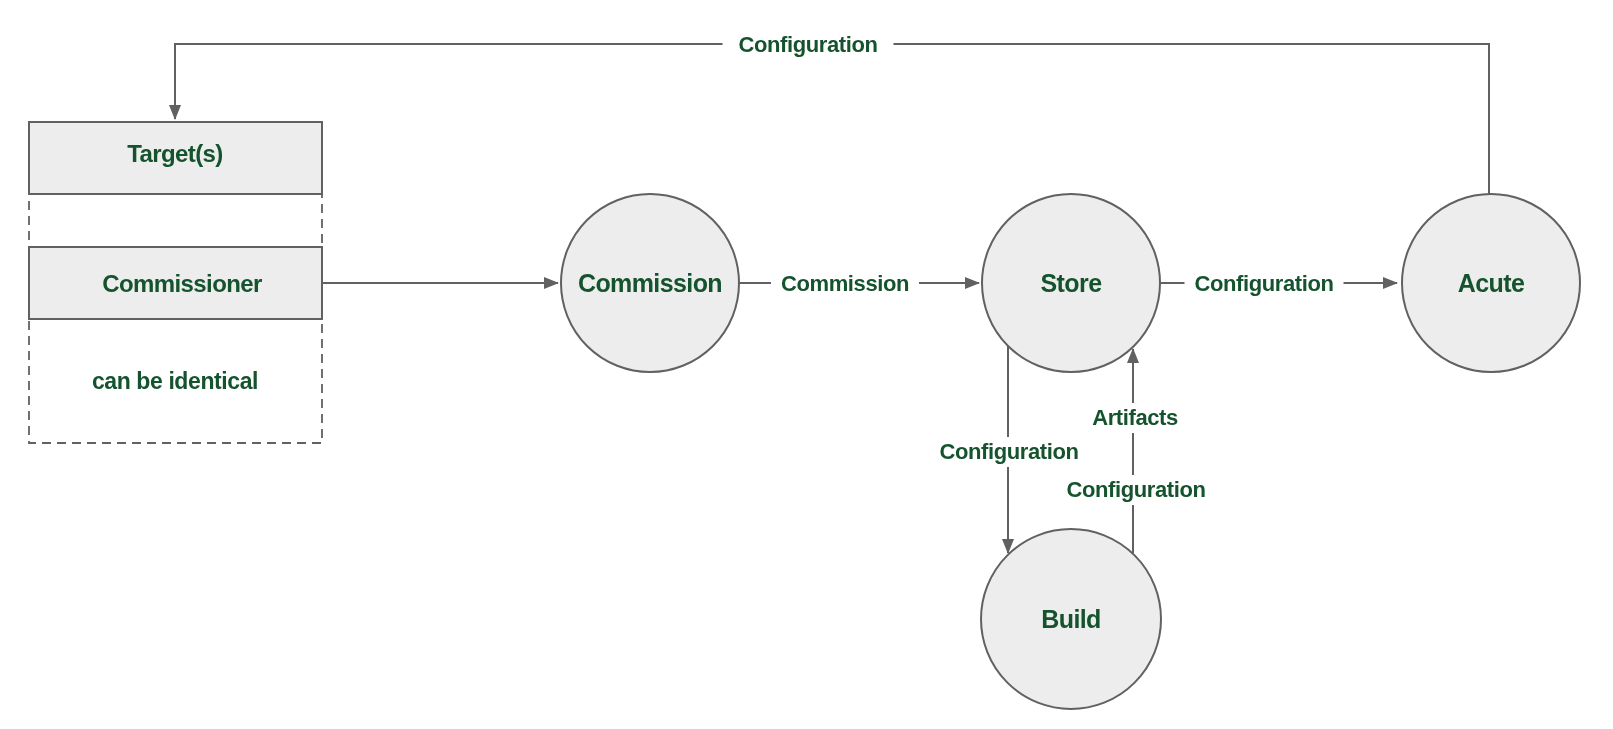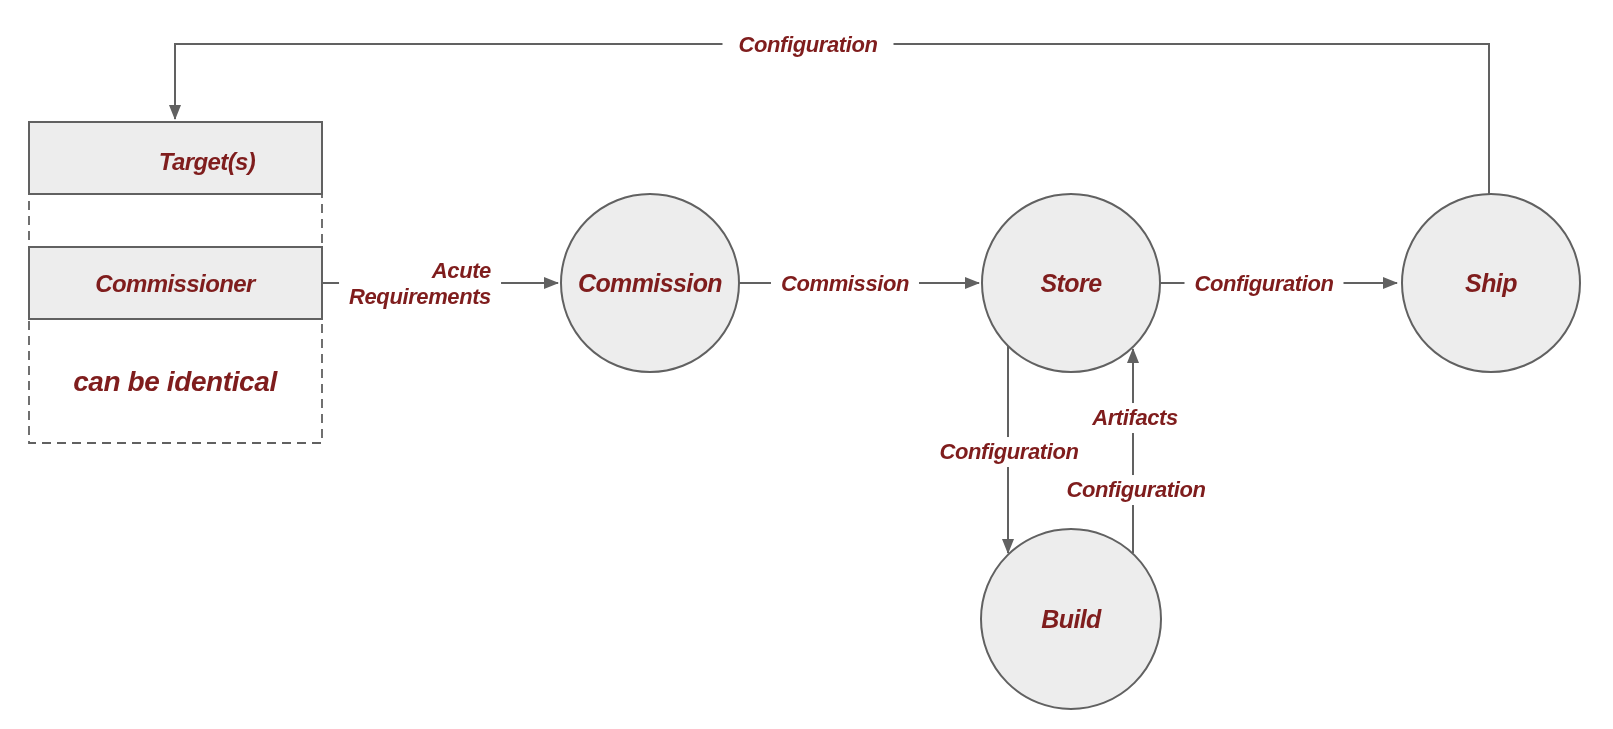--- a/index.html
+++ b/index.html
@@ -8,37 +8,36 @@
     width: 1613px;
     height: 729px;
     background: #ffffff;
     overflow: hidden;
     font-family: "Liberation Sans", sans-serif;
   }
   .canvas svg { position: absolute; left: 0; top: 0; }
   .lbl {
     position: absolute;
     transform: translate(-50%, -50%);
-    color: #7f1d1d;
+    color: #14532d;
     font-weight: bold;
-    text-align: right;
+    text-align: left;
     white-space: pre-line;
     line-height: 1.18;
     letter-spacing: -0.4px;
-    font-style: italic;
   }
   .edge-lbl {
     font-size: 22px;
     background: #ffffff;
     padding: 2px 10px;
   }
   .edge-lbl.wide-pad { padding: 2px 16px; }
   .node-lbl { font-size: 25px; letter-spacing: -0.6px; }
   .box-lbl  { font-size: 24px; letter-spacing: -0.6px; }
-  .note-lbl { font-size: 28px; }
+  .note-lbl { font-size: 23px; }
 </style>
 </head>
 <body>
 
 <div class="canvas">
 
   <svg width="1613" height="729" viewBox="0 0 1613 729">
     <defs>
       <marker id="arrow" markerUnits="userSpaceOnUse" markerWidth="18" markerHeight="14" refX="15" refY="7" orient="auto">
         <path d="M1,1 L16,7 L1,13 Z" fill="#616161"></path>
@@ -56,31 +55,29 @@
     <line x1="1160" y1="283" x2="1397" y2="283" stroke="#616161" stroke-width="2" marker-end="url(#arrow)"></line>
     <line x1="1008" y1="346" x2="1008" y2="553" stroke="#616161" stroke-width="2" marker-end="url(#arrow)"></line>
     <line x1="1133" y1="553" x2="1133" y2="349" stroke="#616161" stroke-width="2" marker-end="url(#arrow)"></line>
 
     <circle cx="650" cy="283" r="89" fill="#ededed" stroke="#616161" stroke-width="2"></circle>
     <circle cx="1071" cy="283" r="89" fill="#ededed" stroke="#616161" stroke-width="2"></circle>
     <circle cx="1491" cy="283" r="89" fill="#ededed" stroke="#616161" stroke-width="2"></circle>
     <circle cx="1071" cy="619" r="90" fill="#ededed" stroke="#616161" stroke-width="2"></circle>
   </svg>
 
-  <div class="lbl box-lbl" style="left:175px; top:162px;margin-left:32px;">Target(s)</div>
-  <div class="lbl box-lbl" style="left:175px; top:284px;">Commissioner</div>
+  <div class="lbl box-lbl" style="left:175px; top:154px;">Target(s)</div>
+  <div class="lbl box-lbl" style="left:182px; top:284px;">Commissioner</div>
   <div class="lbl note-lbl" style="left:175px; top:382px;">can be identical</div>
 
   <div class="lbl node-lbl" style="left:650px; top:284px;">Commission</div>
   <div class="lbl node-lbl" style="left:1071px; top:284px;">Store</div>
-  <div class="lbl node-lbl" style="left:1491px; top:284px;">Ship</div>
+  <div class="lbl node-lbl" style="left:1491px; top:284px;">Acute</div>
   <div class="lbl node-lbl" style="left:1071px; top:620px;">Build</div>
 
   <div class="lbl edge-lbl wide-pad" style="left:808px; top:45px;">Configuration</div>
-  <div class="lbl edge-lbl" style="left:420px; top:284px;">Acute
-Requirements</div>
   <div class="lbl edge-lbl" style="left:845px; top:284px;">Commission</div>
   <div class="lbl edge-lbl" style="left:1264px; top:284px;">Configuration</div>
   <div class="lbl edge-lbl" style="left:1009px; top:452px;">Configuration</div>
   <div class="lbl edge-lbl" style="left:1135px; top:418px;">Artifacts</div>
   <div class="lbl edge-lbl" style="left:1136px; top:490px;">Configuration</div>
 
 </div>
 
 </body></html>

